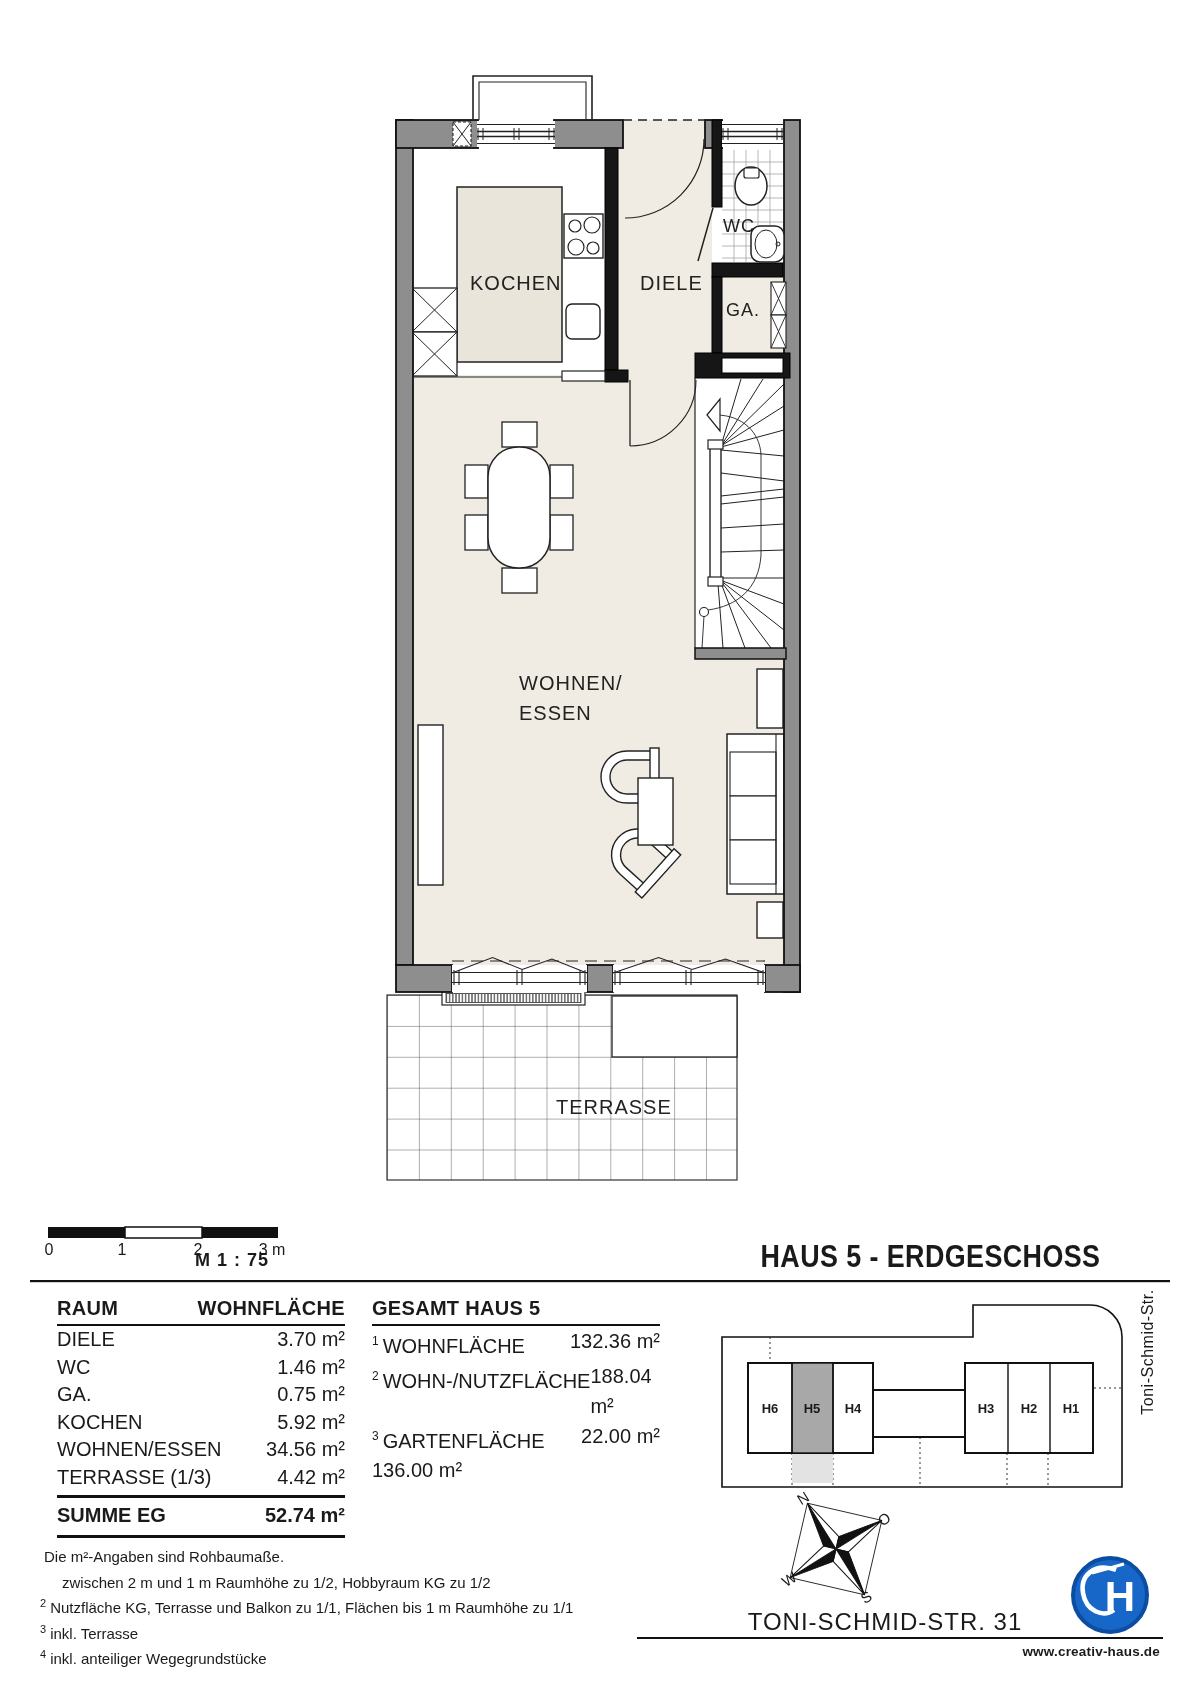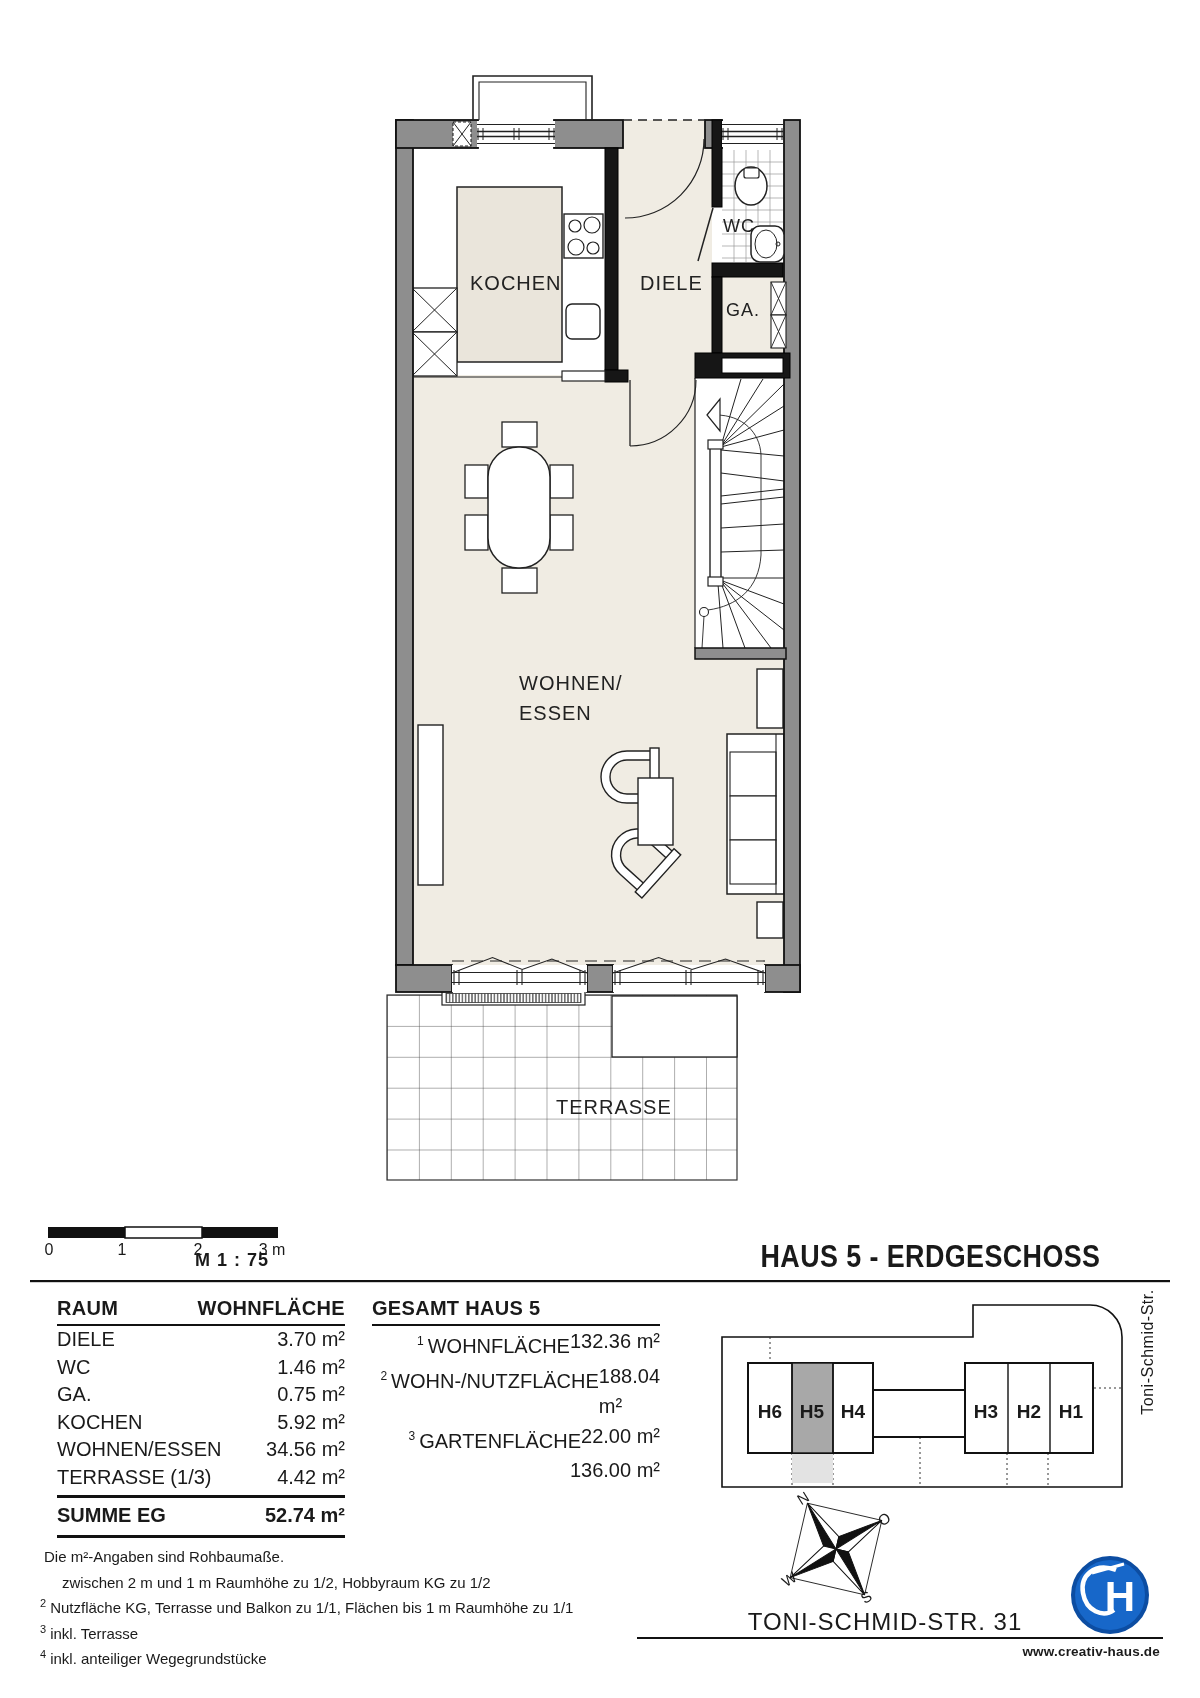--- a/index.html
+++ b/index.html
@@ -13,26 +13,26 @@
          transform-origin:100% 50%;letter-spacing:.5px;white-space:nowrap;}
   .hline{background:#111;}
   .scale-label{font-size:18px;font-weight:bold;letter-spacing:1px;}
   .tick{font-size:16px;}
   .thead{display:flex;justify-content:space-between;font-weight:bold;font-size:20px;line-height:26px;letter-spacing:.3px;}
   .thr{border-top:2px solid #111;margin-top:3px;}
   .thr.thick{border-top:3px solid #111;margin-top:4px;margin-bottom:2px;}
   .trow{display:flex;justify-content:space-between;font-size:20px;line-height:27.5px;}
   .trow.sum{font-weight:bold;line-height:31px;}
   .gtitle{font-weight:bold;font-size:20px;line-height:26px;letter-spacing:.3px;}
-  .grow{display:flex;justify-content:flex-end;font-size:20px;line-height:30px;margin-left:28px;}
+  .grow{display:flex;justify-content:space-between;font-size:20px;line-height:30px;}
   .grow sup{font-size:12px;margin-right:4px;}
   .note-line{font-size:15px;line-height:20.5px;white-space:nowrap;}
   .note-line sup{font-size:11px;margin-right:4px;}
   .note-line.indent{padding-left:18px;}
-  .hlabel{font-size:19px;font-weight:bold;width:32px;text-align:center;}
+  .hlabel{font-size:13px;font-weight:bold;width:32px;text-align:center;}
   .compass-letter{font-size:15px;transform:translate(-50%,-50%) rotate(-32deg);}
   .street{font-size:16px;transform:translate(-50%,-50%) rotate(-90deg);white-space:nowrap;letter-spacing:.5px;}
   .address{font-size:24px;text-align:center;letter-spacing:1px;white-space:nowrap;}
   .url{font-size:13.5px;text-align:right;letter-spacing:.2px;font-weight:bold;}
 </style>
 </head>
 <body>
 
 <div class="page">
 

